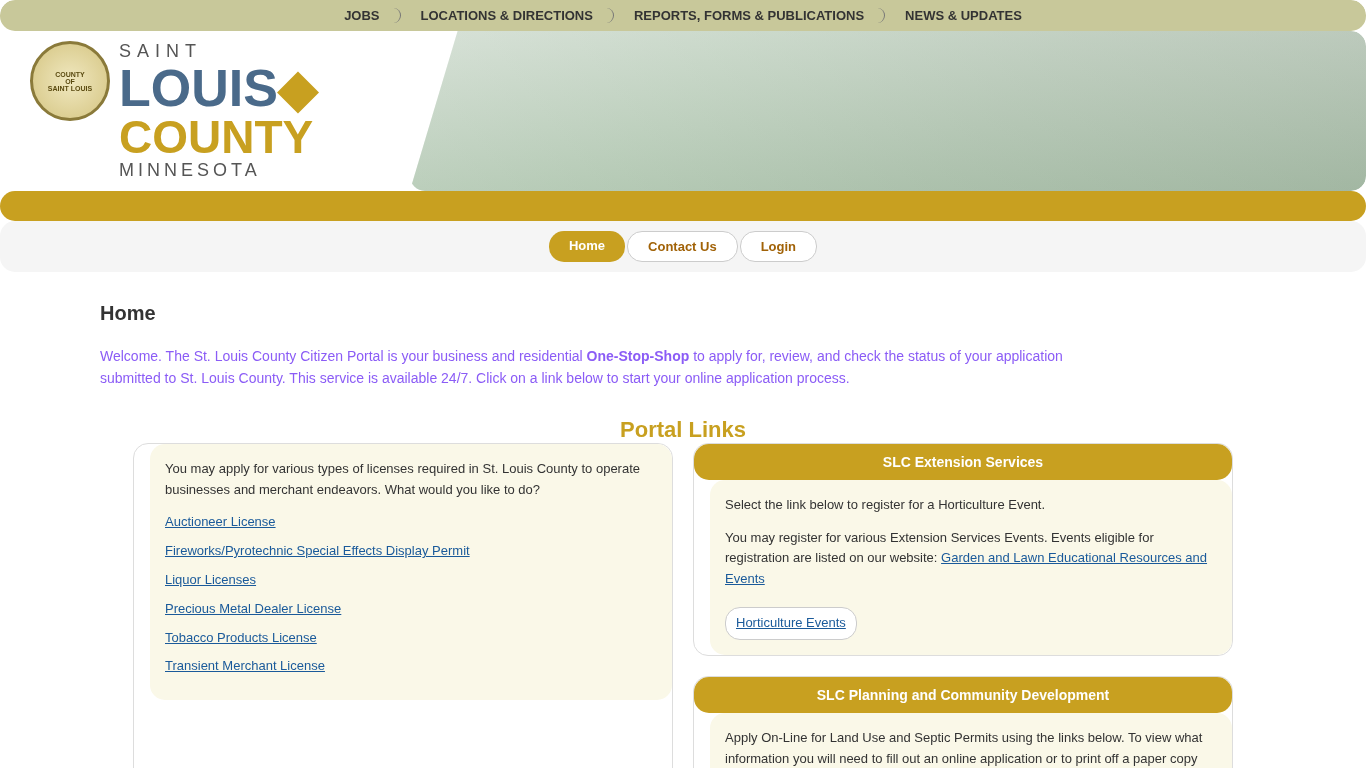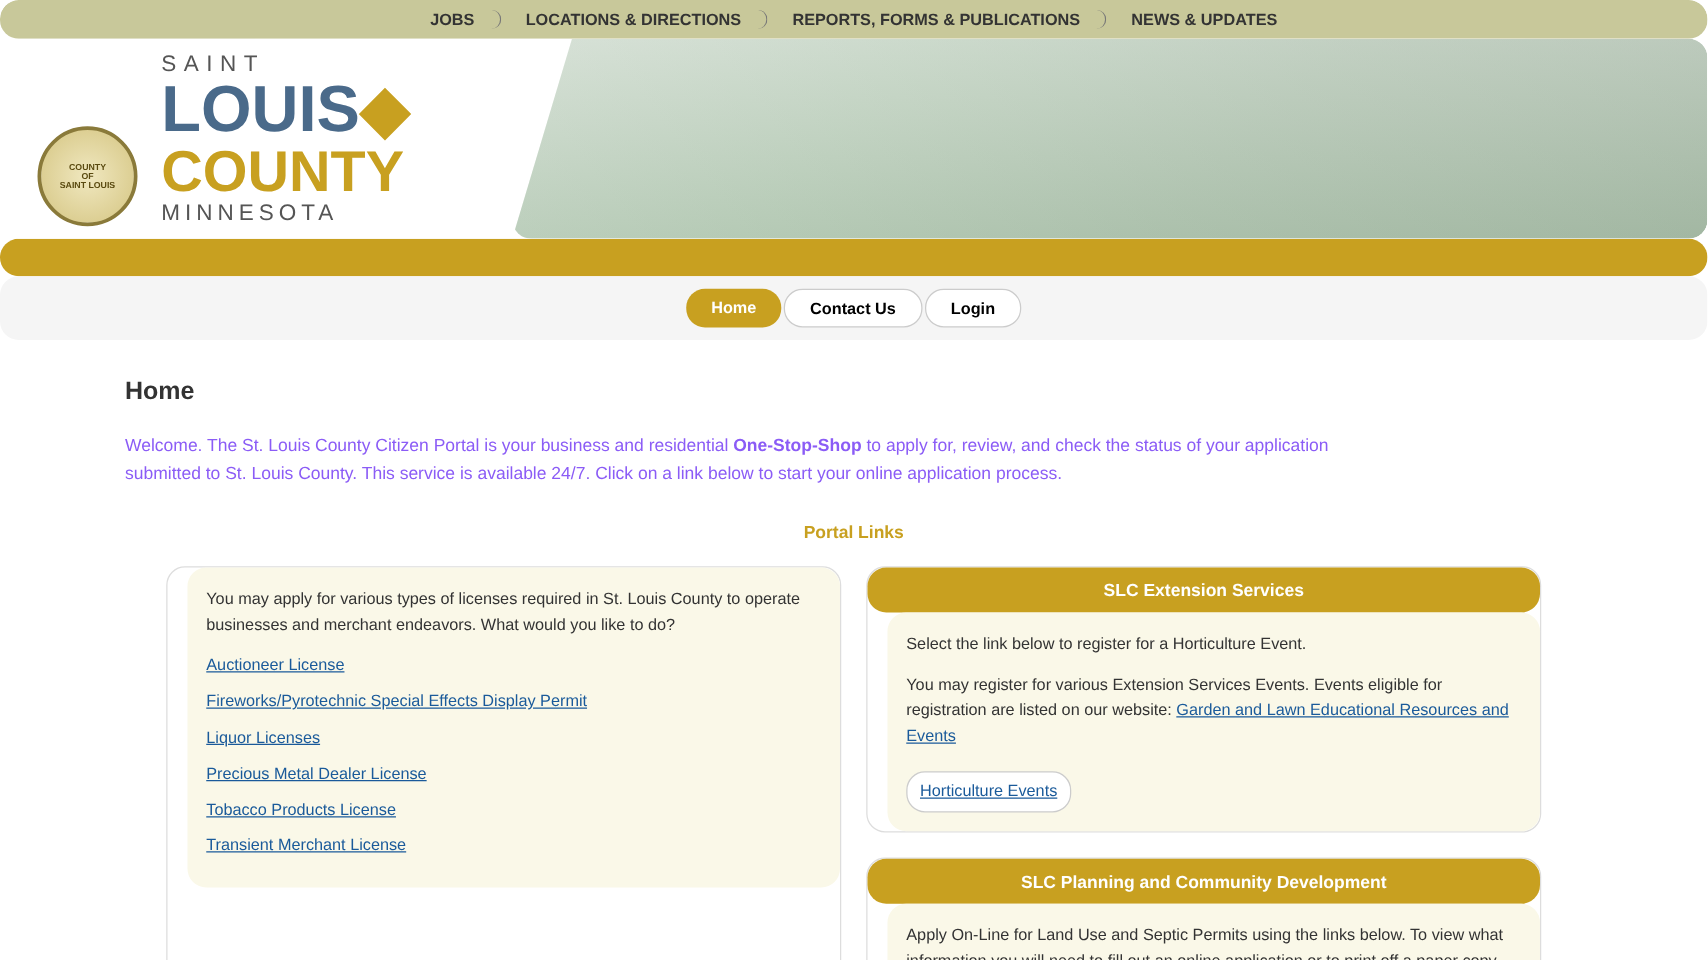--- a/index.html
+++ b/index.html
@@ -57,22 +57,22 @@
       position: relative;
       z-index: 2;
       display: flex;
       align-items: center;
       justify-content: space-between;
       padding: 20px 30px;
       height: 100%;
     }
     .logo-area {
       display: flex;
-      align-items: flex-end;
-      gap: 19px;
+      align-items: flex-start;
+      gap: 9px;
     }
     .logo-circle {
       width: 80px;
       height: 80px;
       border-radius: 50%;
       border: 3px solid #8a7a3a;
       background: radial-gradient(circle, #f0e8c0, #d4c480);
       display: flex;
       align-items: center;
       justify-content: center;
@@ -116,21 +116,21 @@
       cursor: pointer;
       border: none;
       text-decoration: none;
     }
     .nav-btn.active {
       background: #c8a020;
       color: #fff;
     }
     .nav-btn.inactive {
       background: #fff;
-      color: #000000;
+      color: #a16207;
       border: 1px solid #ccc;
     }
 
     
     .main-content {
       padding: 30px 100px;
     }
 
     .page-title {
       font-size: 20px;
@@ -142,24 +142,23 @@
     .intro-text {
       font-size: 14px;
       line-height: 1.6;
       color: #8b5cf6;
       margin-bottom: 27px;
       max-width: 1000px;
     }
 
     .portal-links-title {
       text-align: center;
-      font-size: 14px;
+      font-size: 22px;
       font-weight: bold;
       color: #c8a020;
-      margin-bottom: 20px;
     }
 
     .portal-grid {
       display: grid;
       grid-template-columns: 1fr 1fr;
       gap: 20px;
       max-width: 1100px;
       margin: 0 auto;
     }
 

